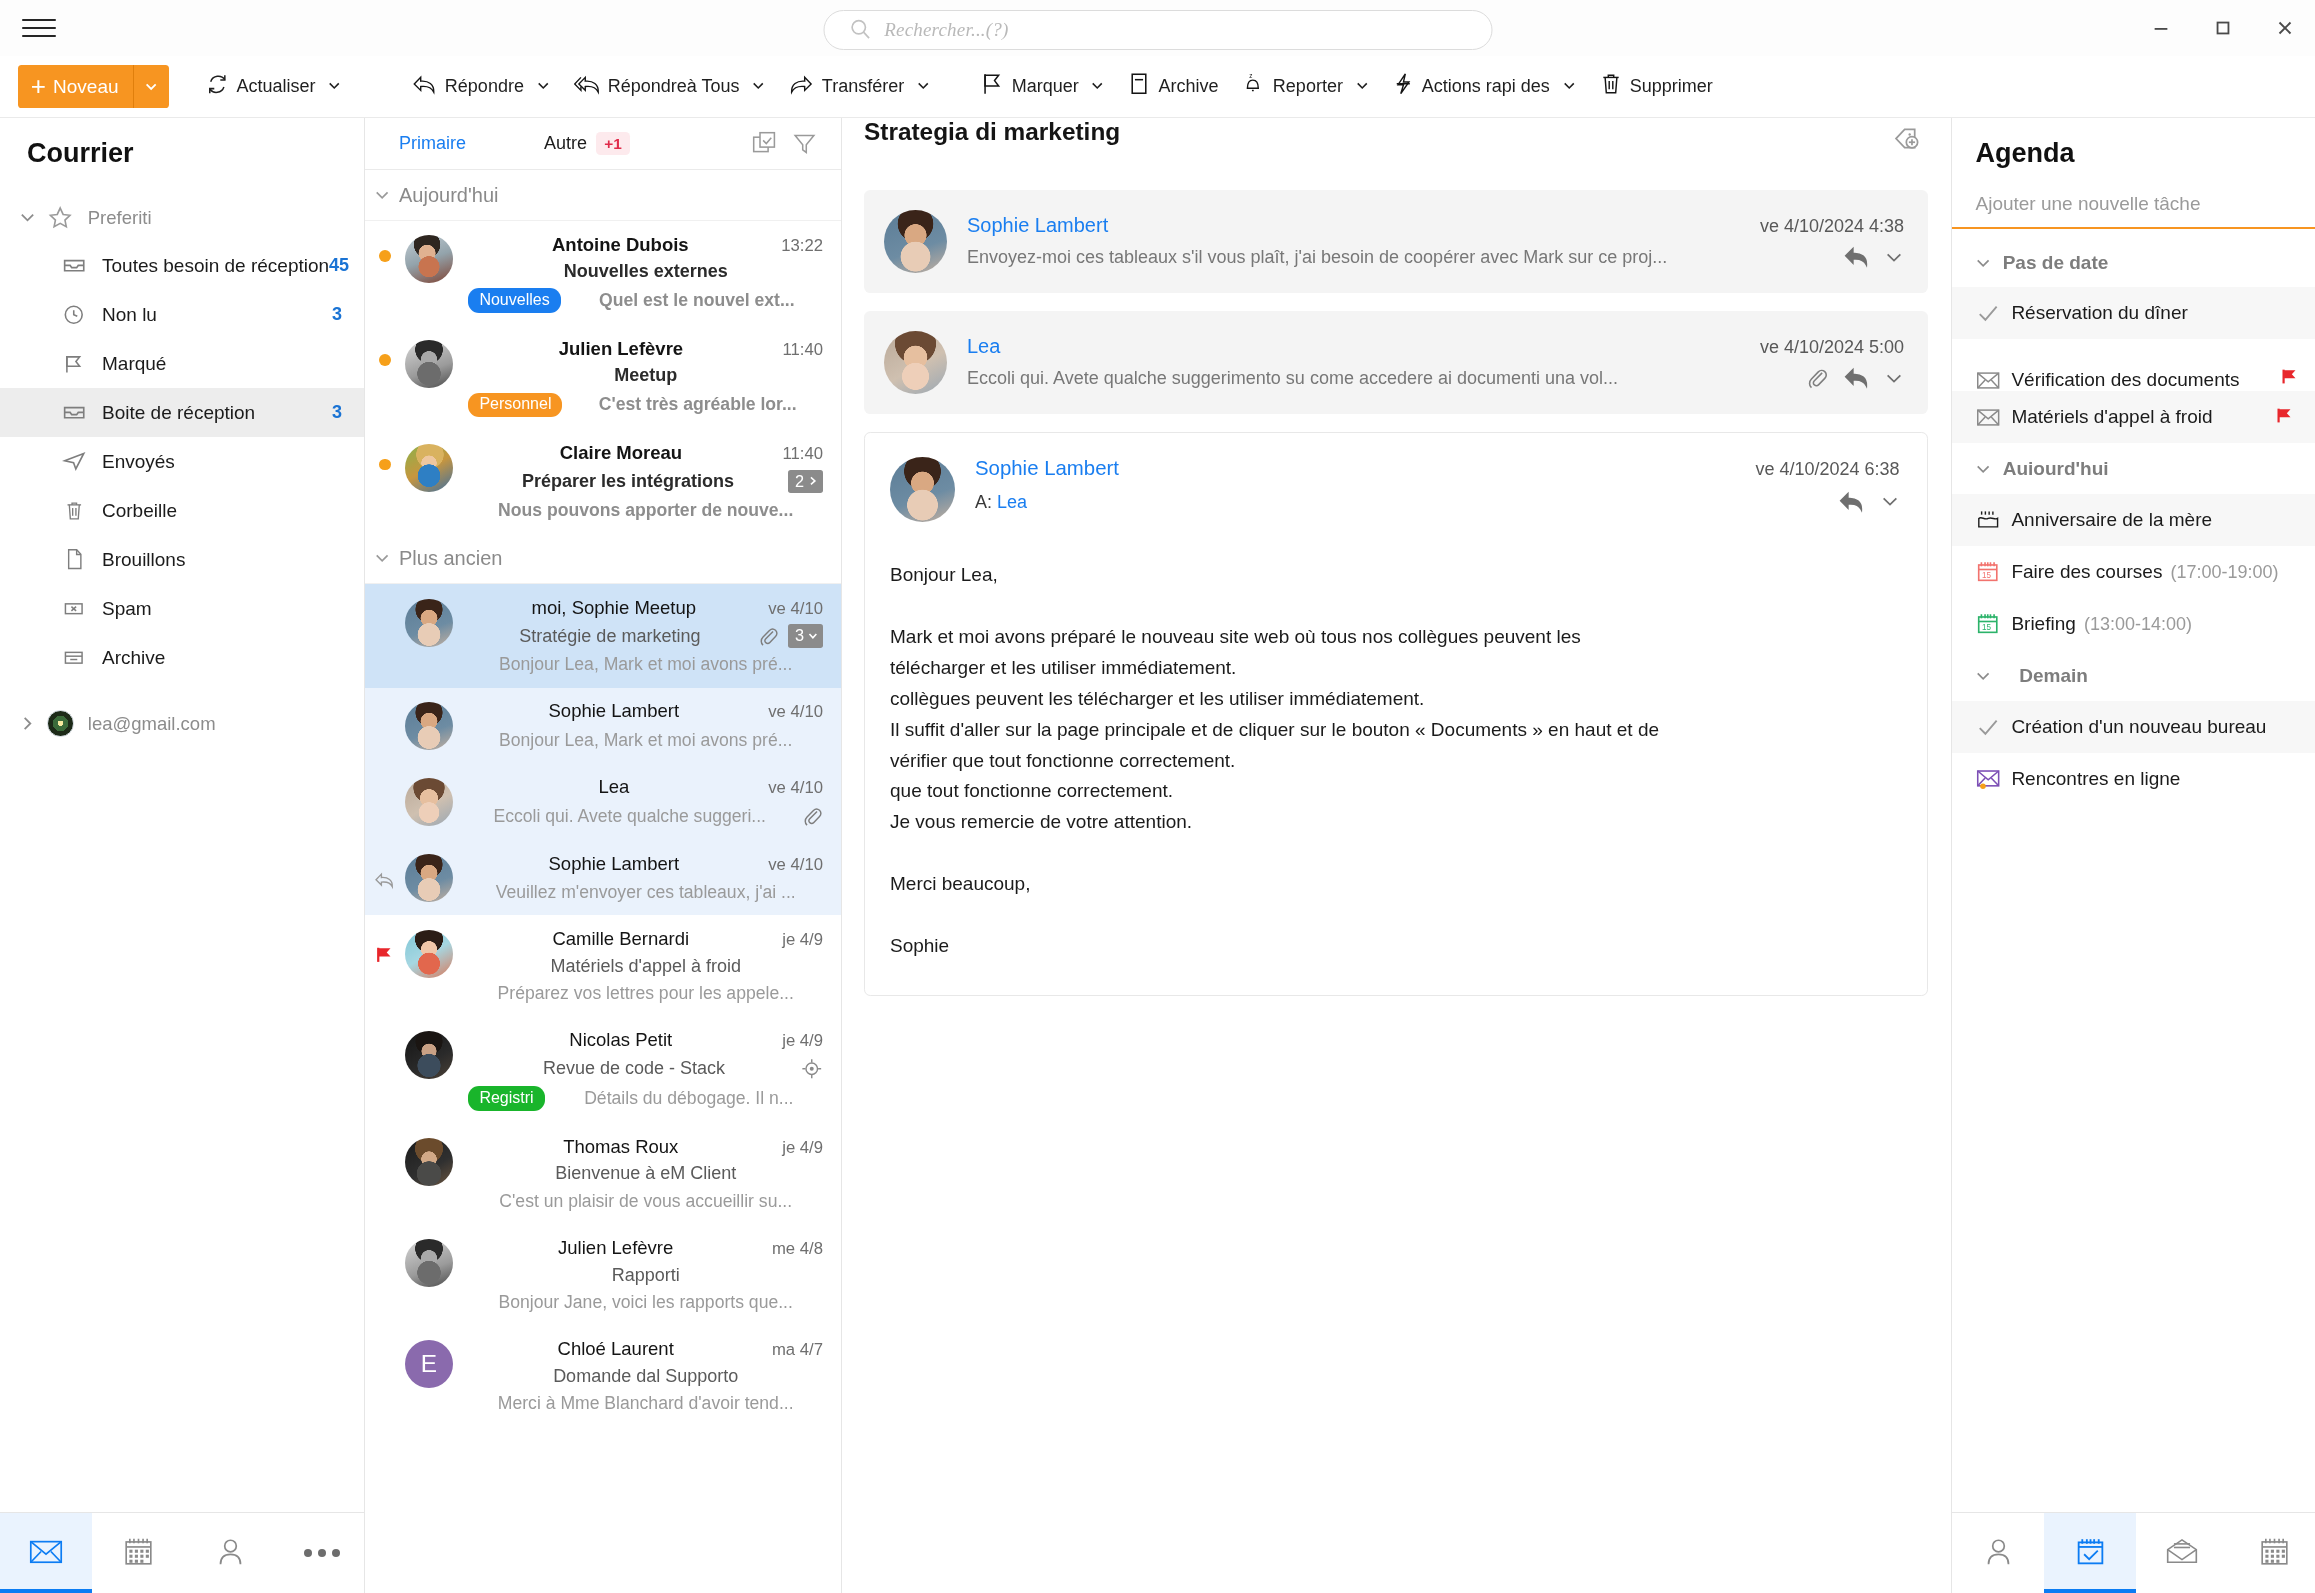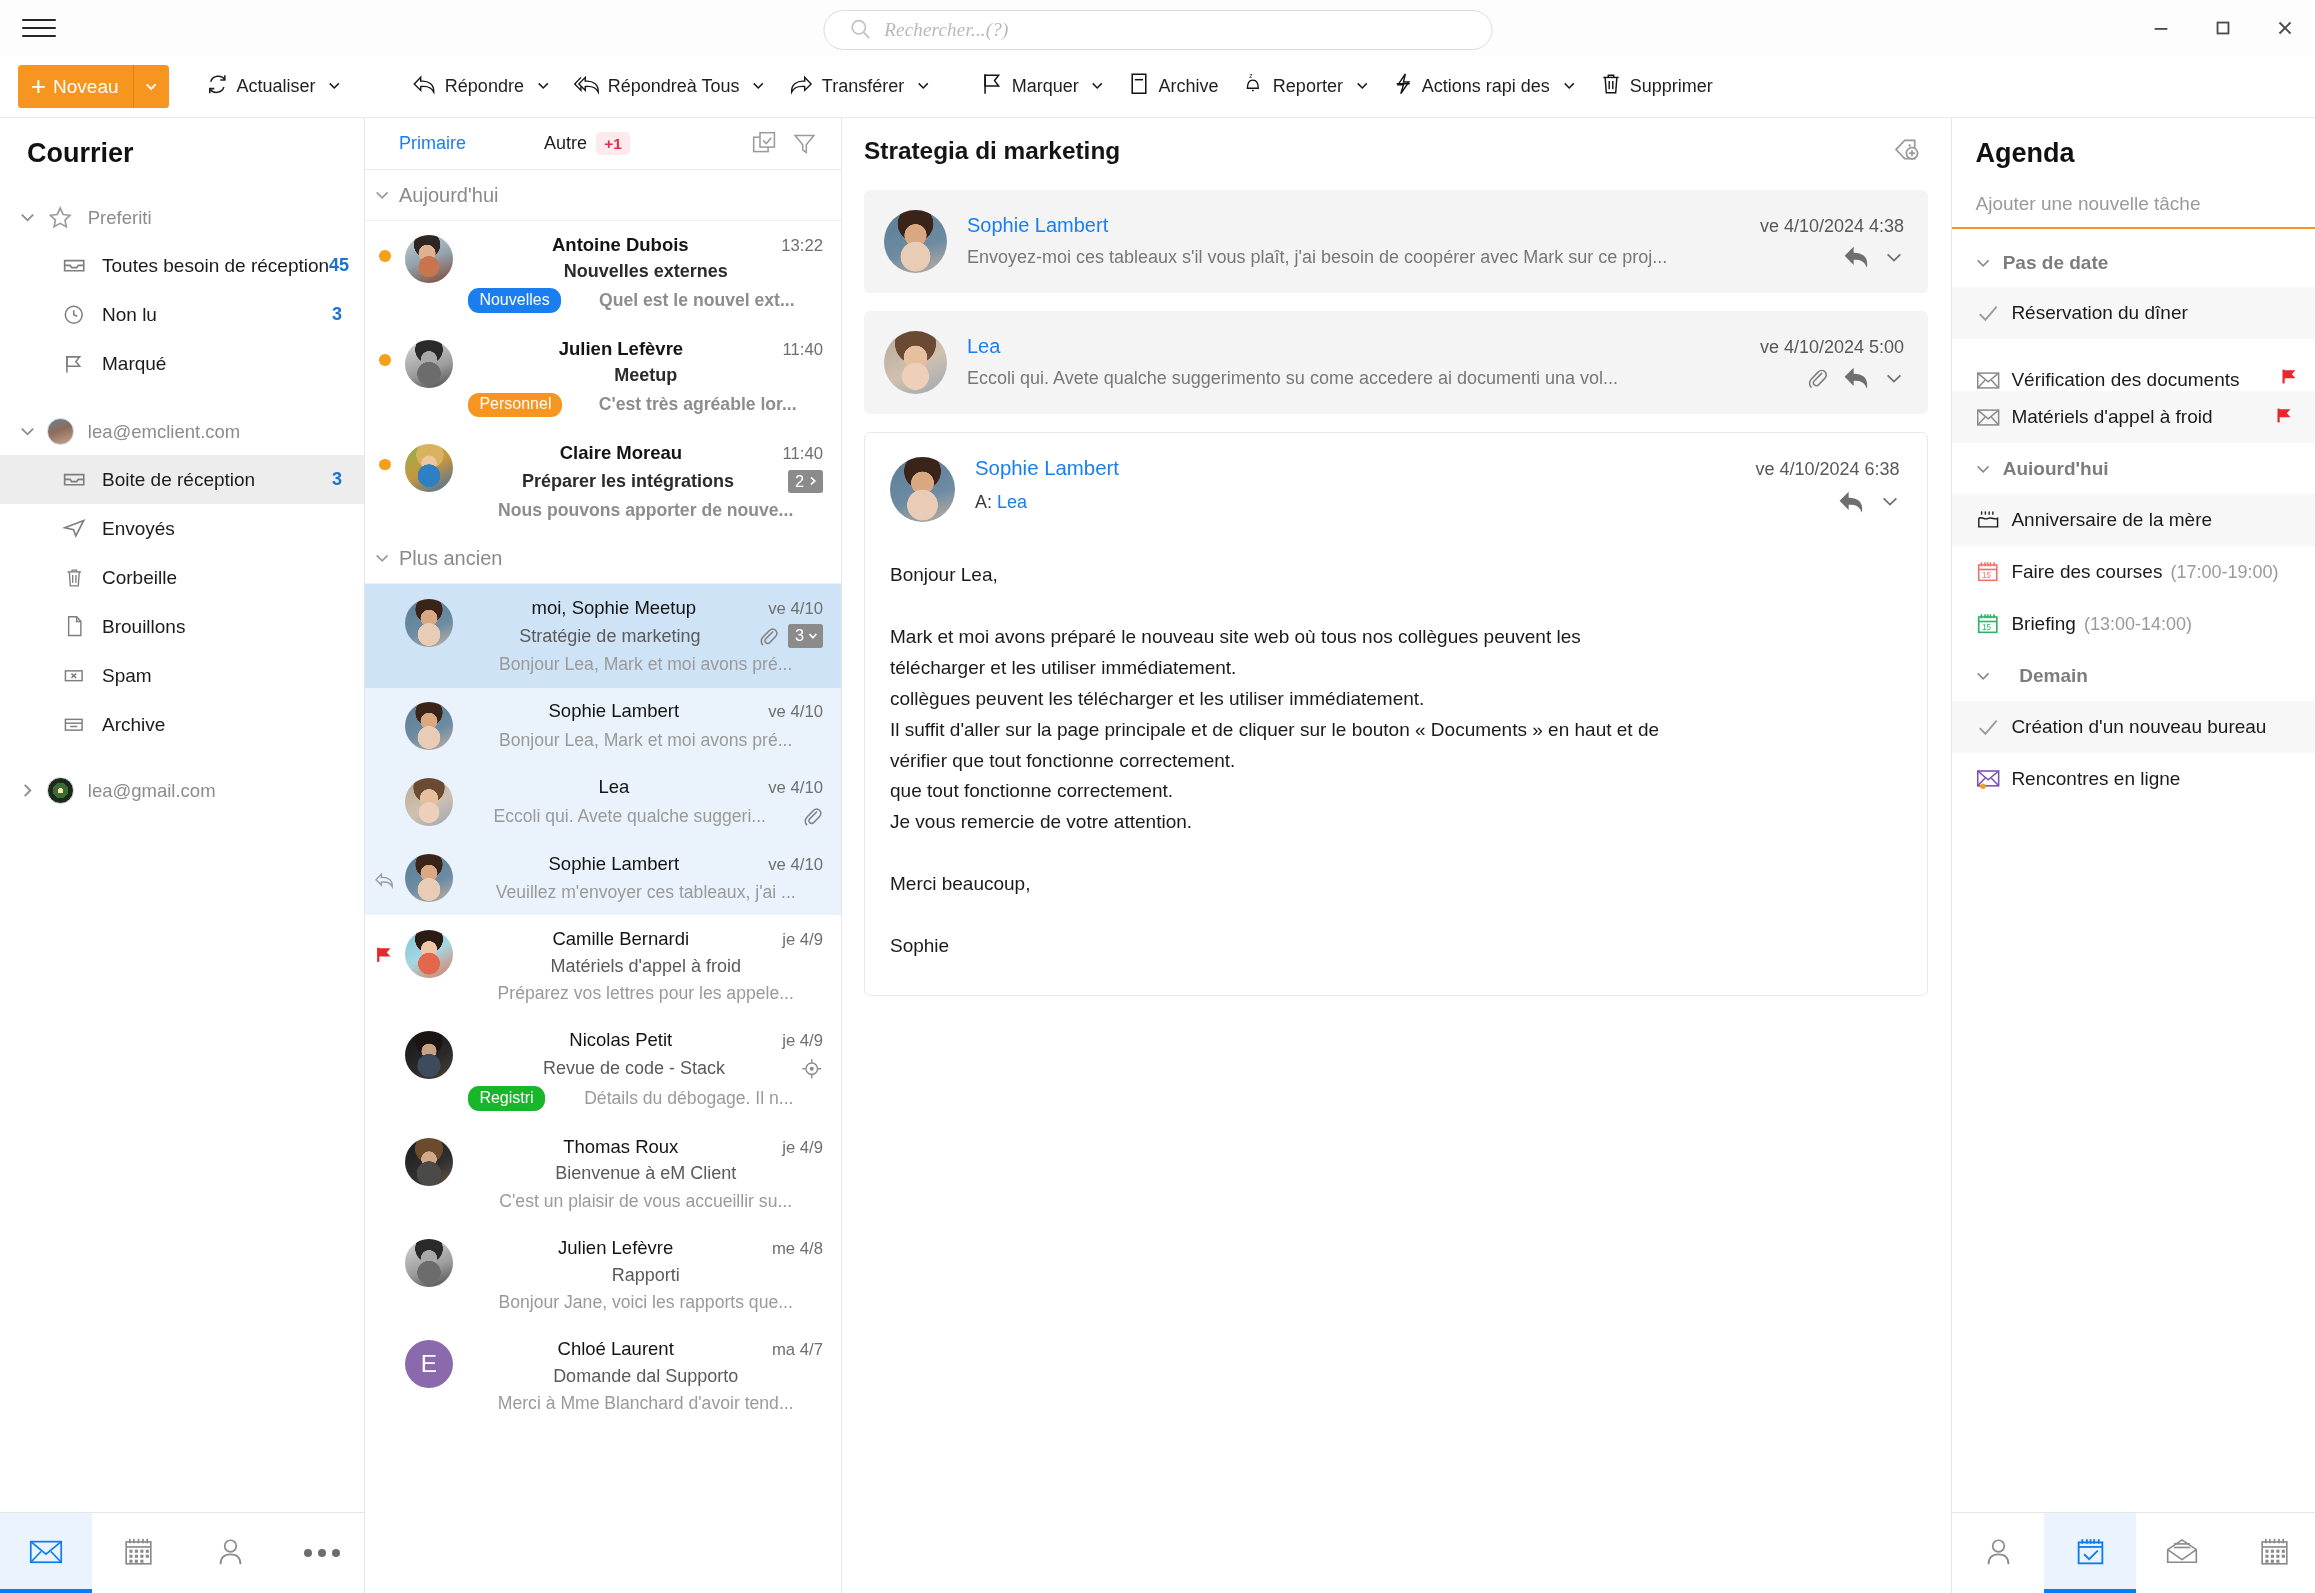--- a/index.html
+++ b/index.html
@@ -203,21 +203,21 @@
     font-size:16px; color:#fff; border-radius:11px; padding: 2.7px 11px 3.6px; white-space:nowrap;
   }
   .cntbadge {
     background:#8b8b8b; color:#fff; font-size:16.3px; border-radius:2.7px;
     padding: 1.8px 4.5px 2.7px 7.2px; display:flex; align-items:center; gap:2.7px; white-space:nowrap;
   }
 
   
   .reader { flex:1 1 auto; display:flex; flex-direction:column; min-width:0; background:#fff; }
   .rd-head {
-    height: 65px; flex:0 0 65px; display:flex; align-items:center;
+    height: 65px; flex:0 0 65px; display:flex; 
     padding: 0 23.5px 0 22px;
   }
   .rd-subject { font-size:24.4px; font-weight:bold; color:#151515; flex:1 1 auto; }
   .rd-tagbtn { width:43px; height:43px; display:flex; align-items:center; justify-content:center; cursor:pointer; }
   .rd-scroll { flex:1 1 auto; overflow:hidden; padding: 7.2px 23.5px 0 22px; }
 
   .conv-collapsed {
     background:#f4f4f4; border-radius:6.3px;
     display:flex; align-items:center; padding: 20px 23.5px 20px 20px;
     margin-bottom: 18px;
@@ -529,31 +529,20 @@
           <span class="iicon">
             <svg width="23.5" height="23.5" viewBox="0 0 24 24" fill="none" stroke="#7e7e7e" stroke-width="1.6">
               <line x1="5" y1="4" x2="5" y2="21"></line>
                 <path d="M5 5 H18 L14.2 9.8 L18 14.6 H5 Z"></path>
             </svg>
           </span>
           <span class="ilabel">Marqué</span>
           <span class="cnt"></span>
         </div>
 
-        <div class="sb-group" style="margin-top:20px">
-          <span class="chev">
-            <svg width="17" height="17" viewBox="0 0 18 18">
-                <polyline points="3,6 9,12 15,6" fill="none" stroke="#8c8c8c" stroke-width="1.9"></polyline>
-              </svg>
-          </span>
-          <span class="gicon">
-              <span class="avatar-mini"></span>
-            </span>
-          <span class="glabel">lea@emclient.com</span>
-        </div>
 
         <div class="sb-item sel">
           <span class="iicon">
             <svg width="24.4" height="24.4" viewBox="0 0 24 24" fill="none" stroke="#7e7e7e" stroke-width="1.6">
               <path d="M2.6 7.5 H21.4 V17.5 H2.6 Z"></path>
                 <path d="M2.6 12.2 H8 L9.6 14.4 H14.4 L16 12.2 H21.4"></path>
             </svg>
           </span>
           <span class="ilabel">Boite de réception</span>
           <span class="cnt">3</span>

